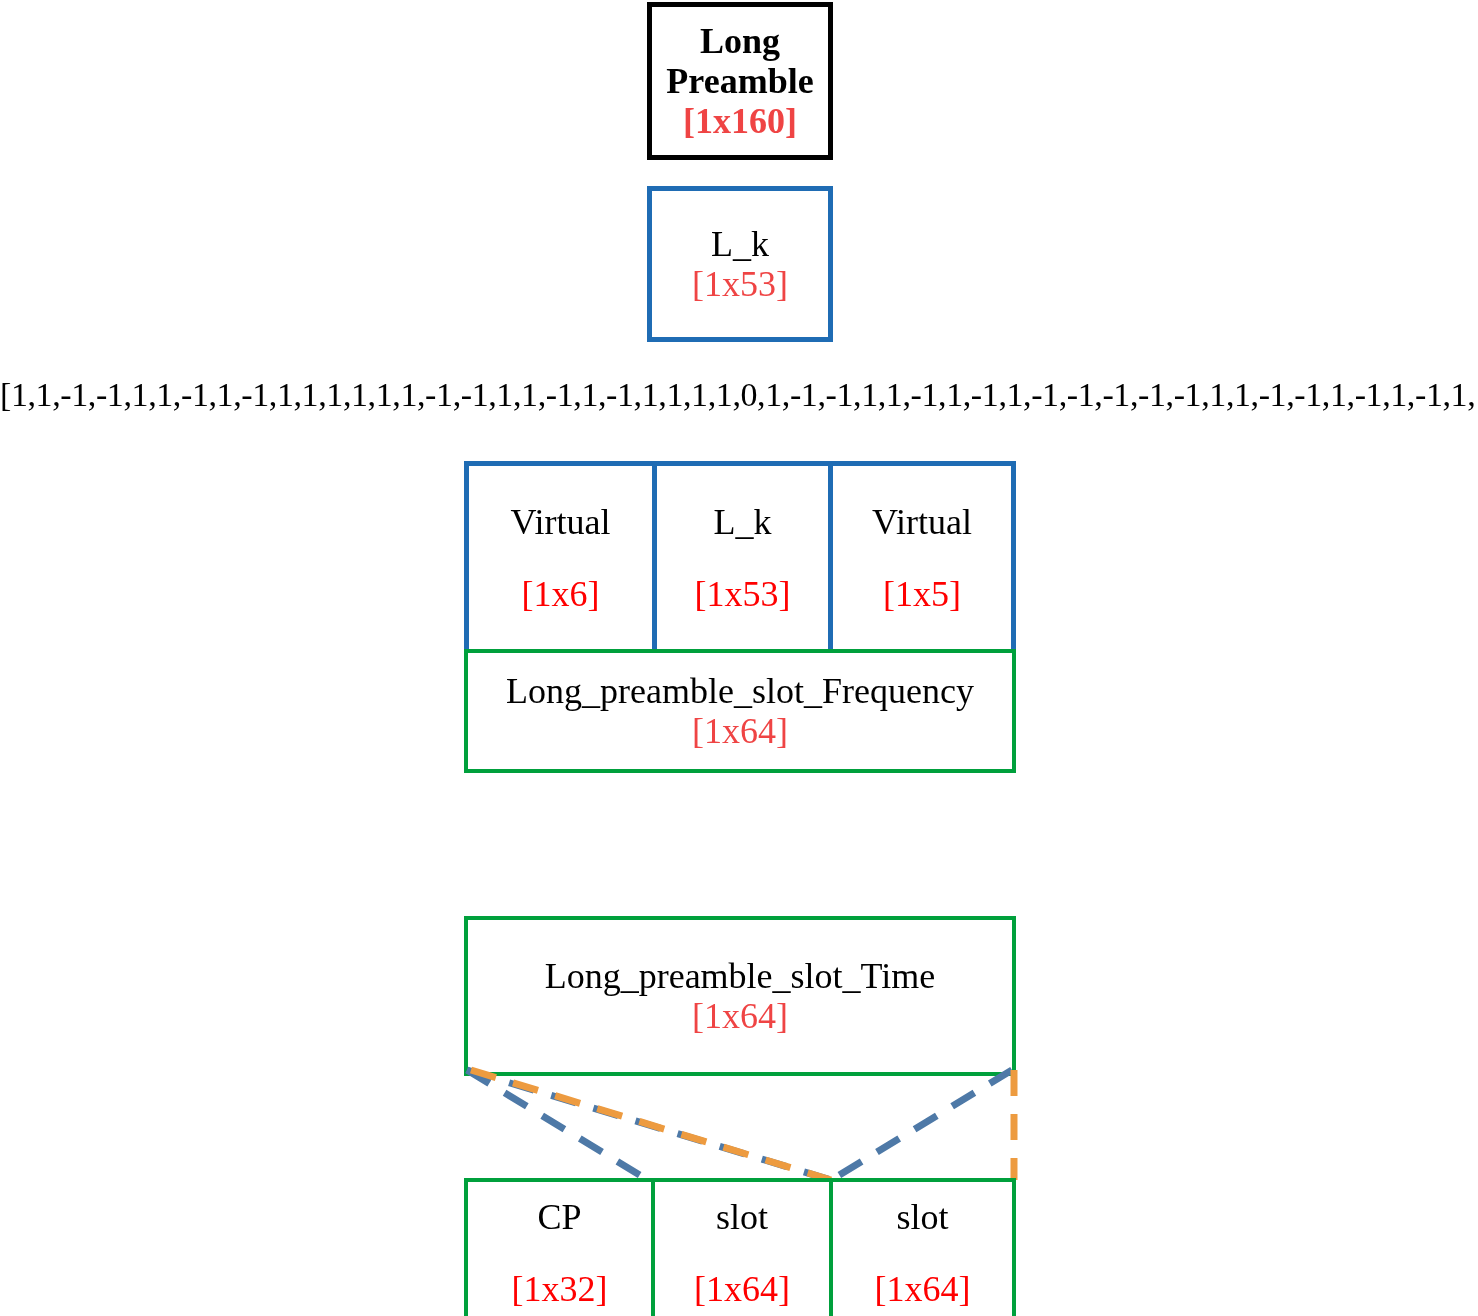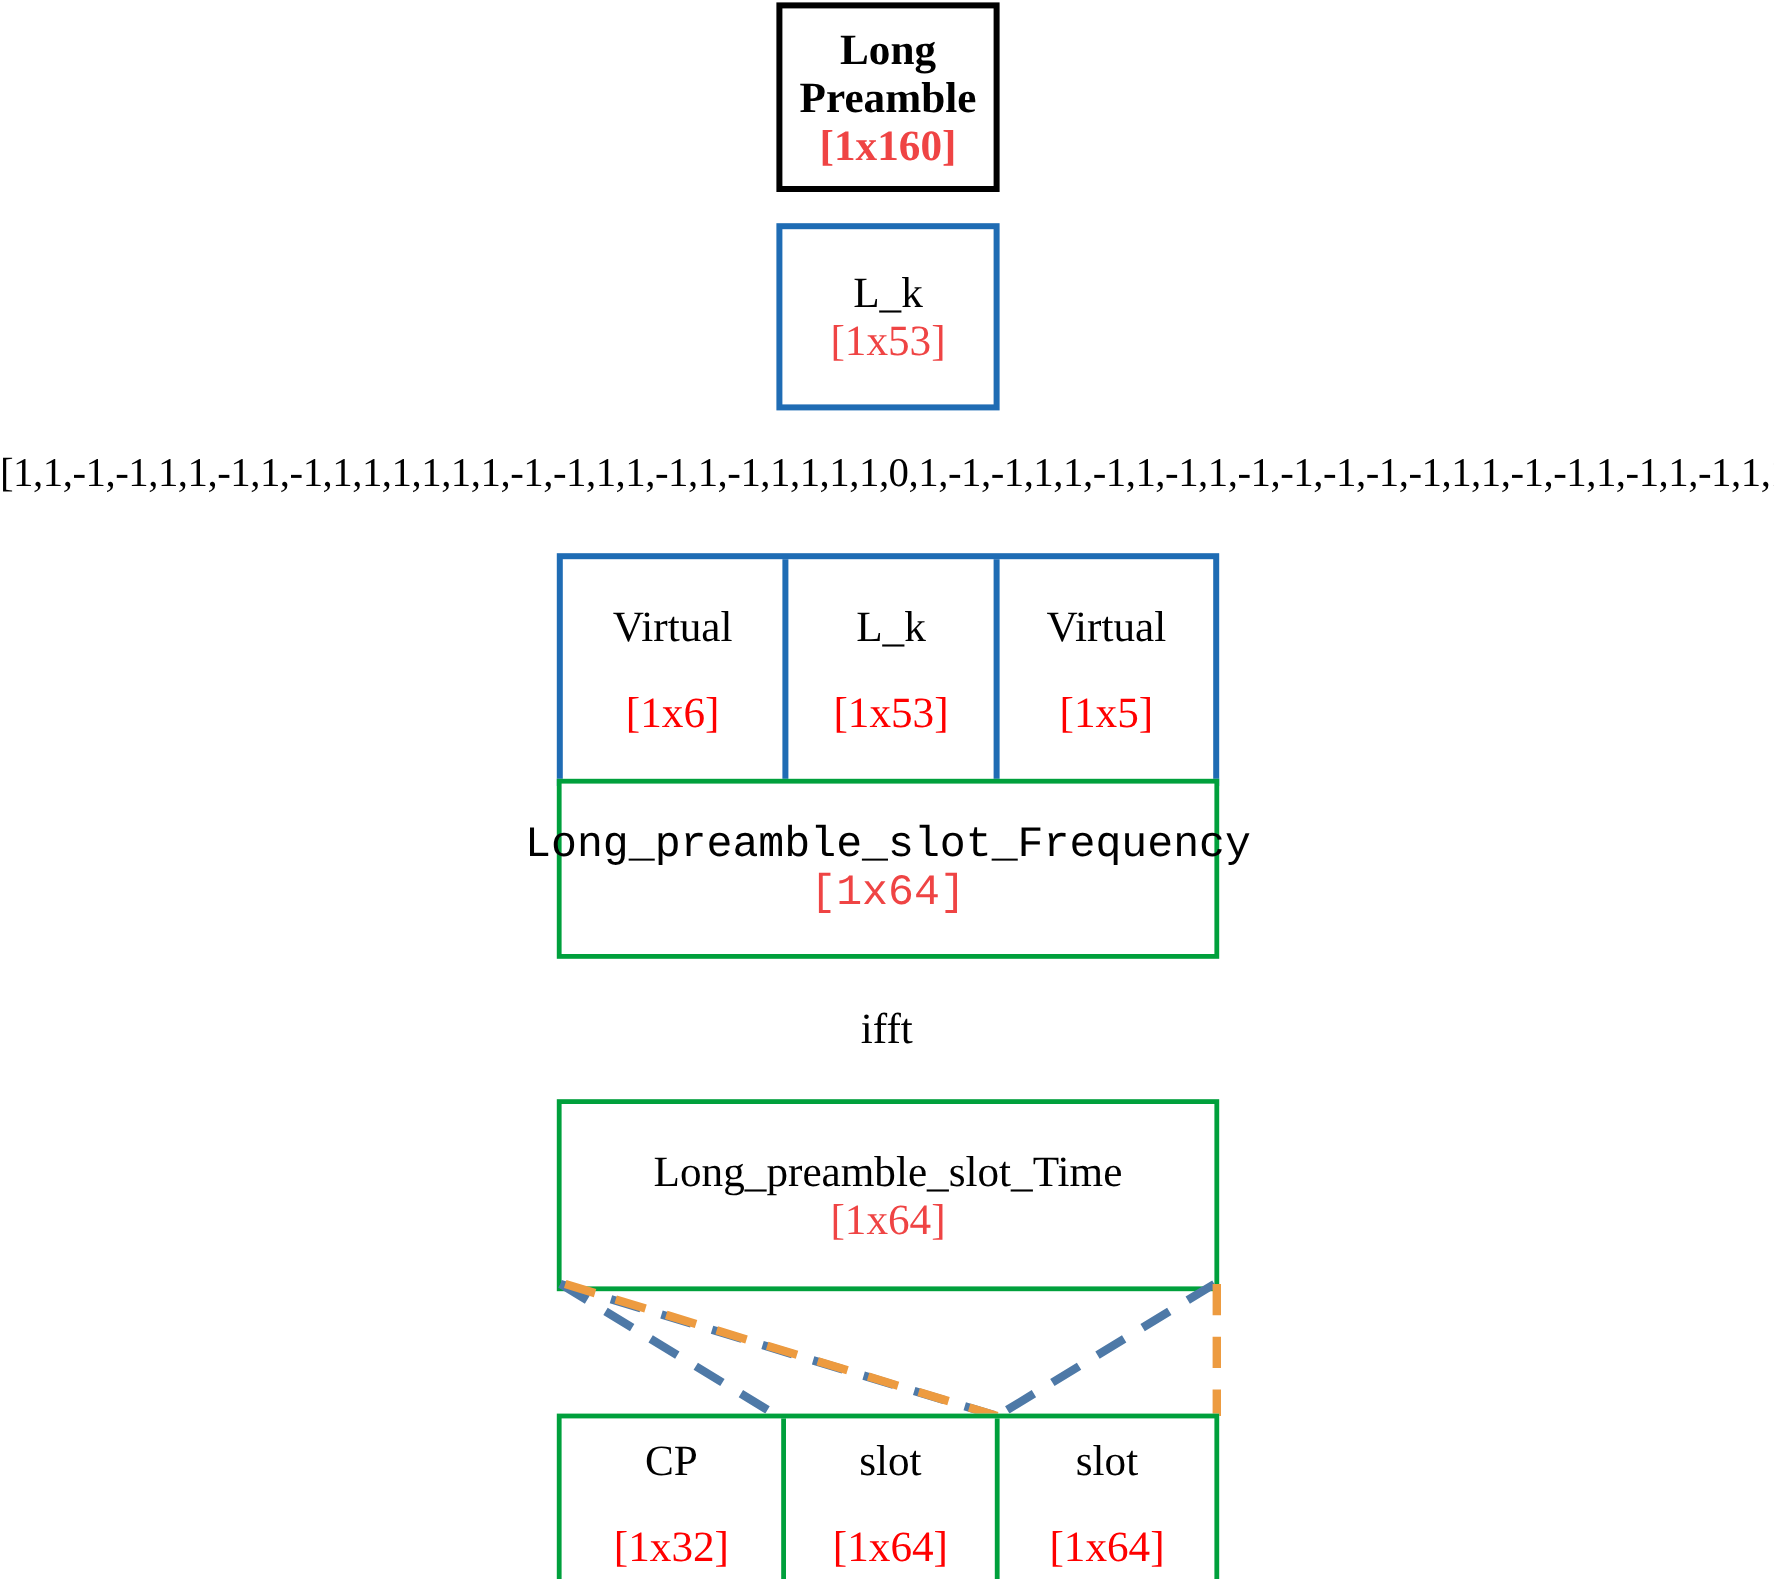--- a/index.html
+++ b/index.html
@@ -132,26 +132,25 @@
     <div class="seg" style="flex:1 1 auto;">
       <div class="lbl">L_k</div>
       <div class="dim">[1x53]</div>
     </div>
     <div class="seg" style="flex:0 0 183px;">
       <div class="lbl">Virtual</div>
       <div class="dim">[1x5]</div>
     </div>
   </div>
 
-  <div class="box b-green" style="left:464px; top:649px; width:552px; height:150px;font-family:Liberation Mono, monospace;">
+  <div class="box b-green" style="left:464px; top:649px; width:552px; height:124px;">
     <div class="lbl">Long_preamble_slot_Frequency</div>
     <div class="dim">[1x64]</div>
   </div>
 
-  <div class="ifft-label">ifft</div>
 
   <div class="box b-green" style="left:464px; top:916px; width:552px; height:160px;">
     <div class="lbl">Long_preamble_slot_Time</div>
     <div class="dim">[1x64]</div>
   </div>
 
   <svg class="connectors" viewBox="0 0 1478 1316" width="1478" height="1316" xmlns="http://www.w3.org/2000/svg">
 
     <line x1="467" y1="1070" x2="648" y2="1180" stroke="#4e79a7" stroke-width="7" stroke-dasharray="26 18"></line>
     <line x1="467" y1="1070" x2="831" y2="1180" stroke="#4e79a7" stroke-width="7" stroke-dasharray="26 18"></line>

